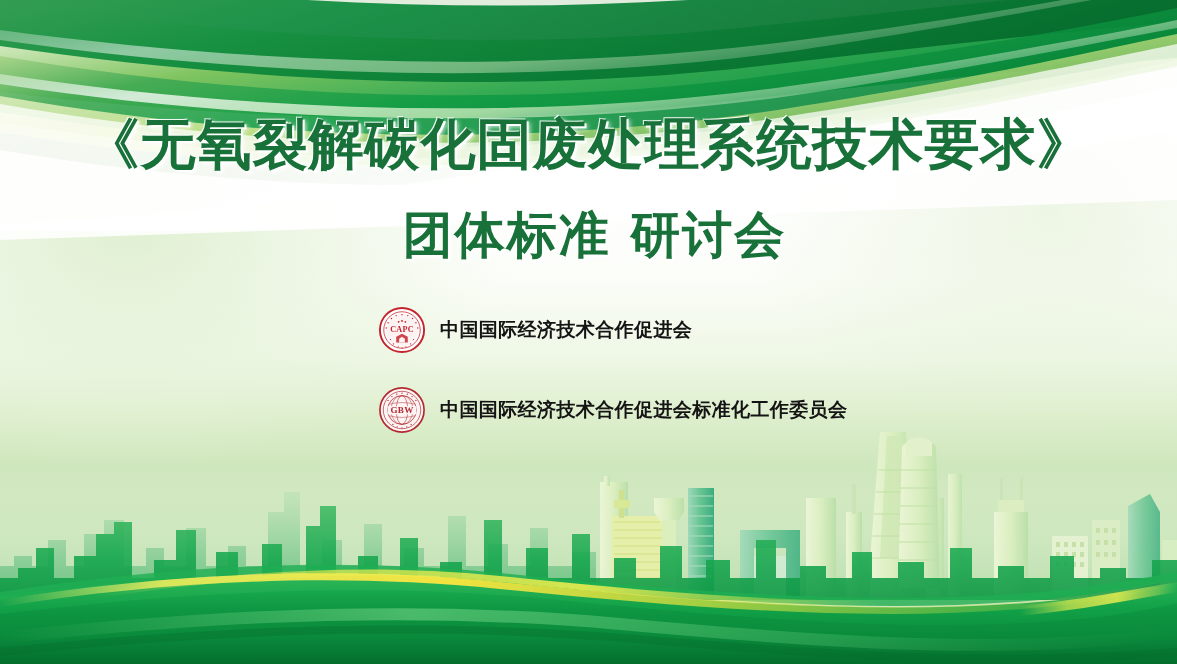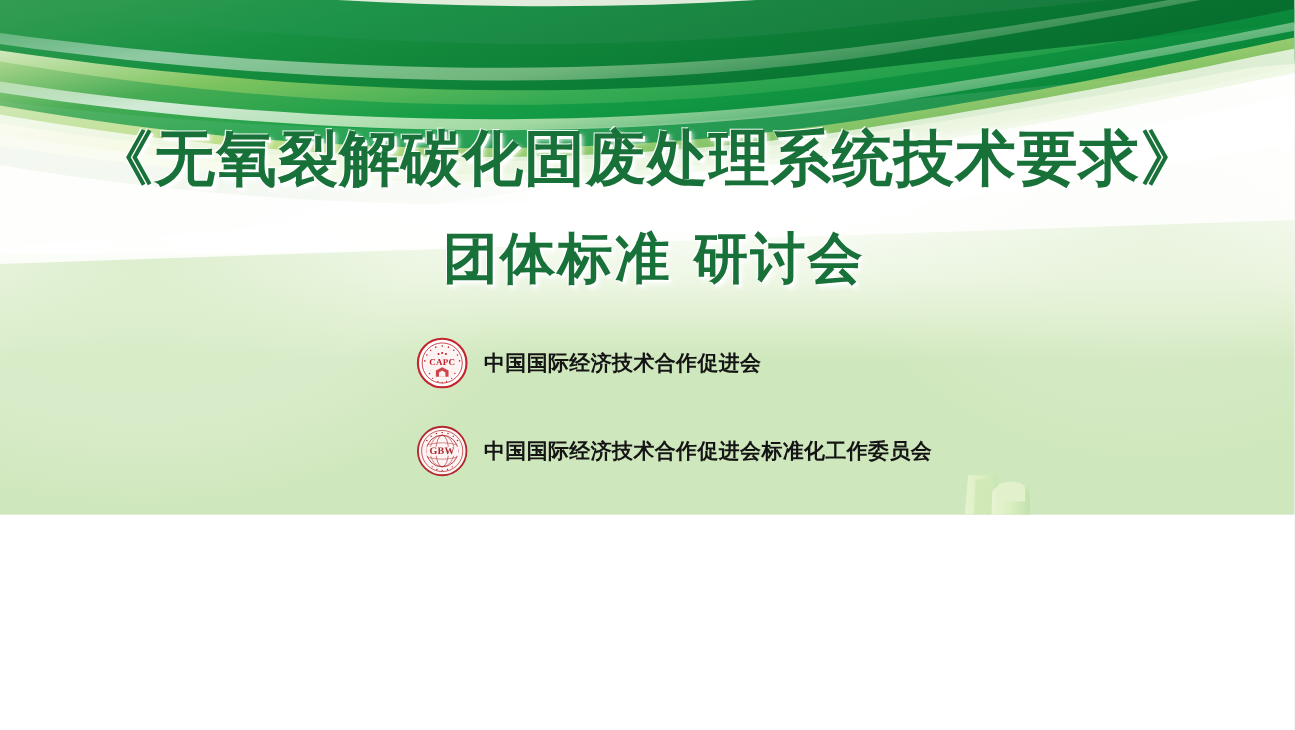--- a/index.html
+++ b/index.html
@@ -8,23 +8,23 @@
     padding: 0;
     background: #ffffff;
   }
   body {
     font-family: "Liberation Sans", "DejaVu Sans", sans-serif;
   }
 
   .slide {
     position: relative;
     width: 1177px;
-    height: 468px;
+    height: 664px;
     overflow: hidden;
-    background: #e5e5e5;
+    background: #84cc16;
   }
 
   
   .bg-base {
     position: absolute;
     inset: 0;
     background:
       linear-gradient(to bottom,
         #ffffff 0%,
         #ffffff 30%,

